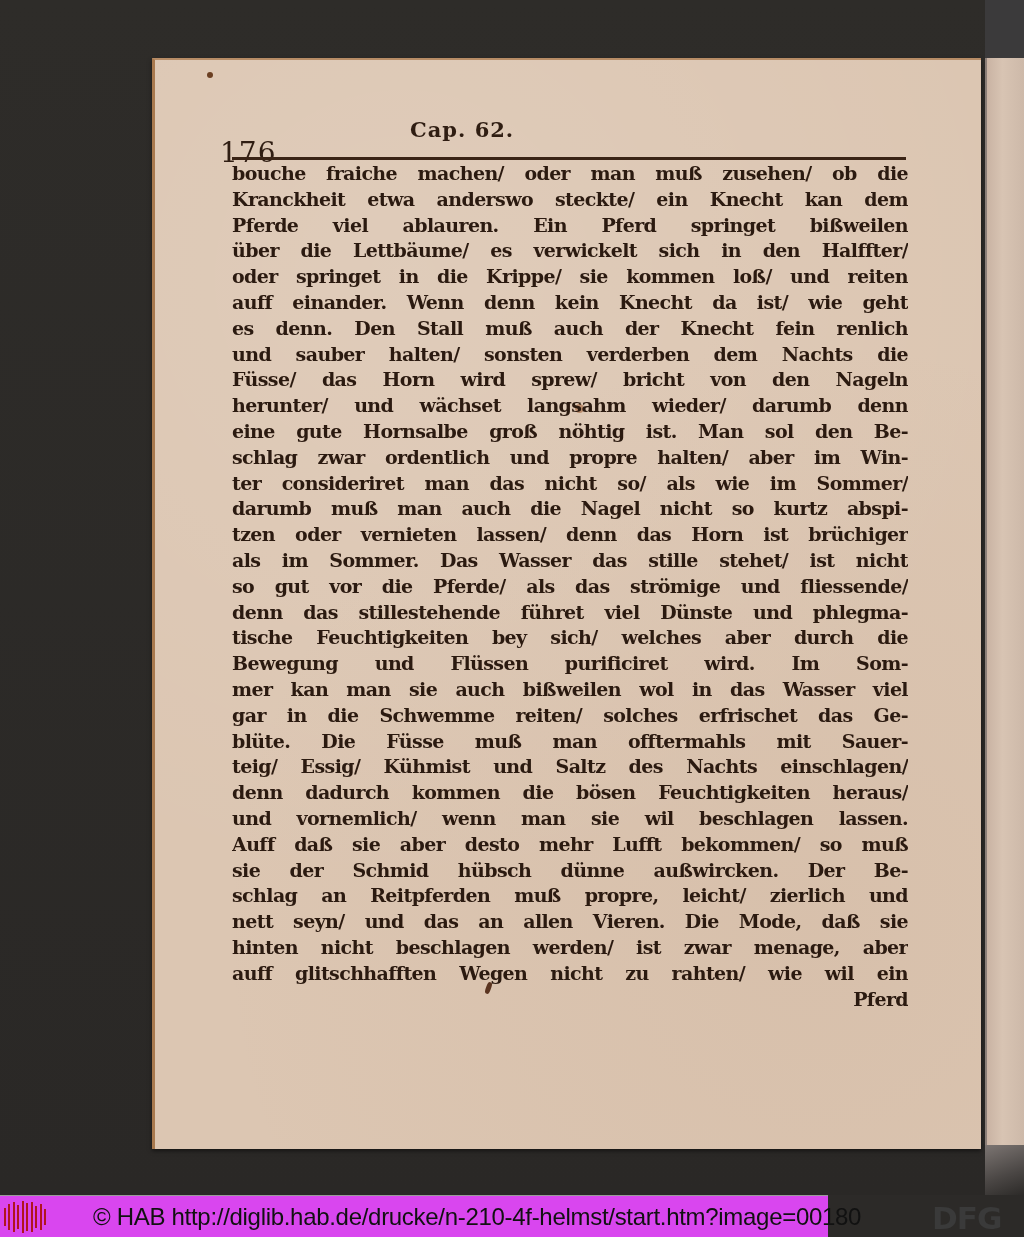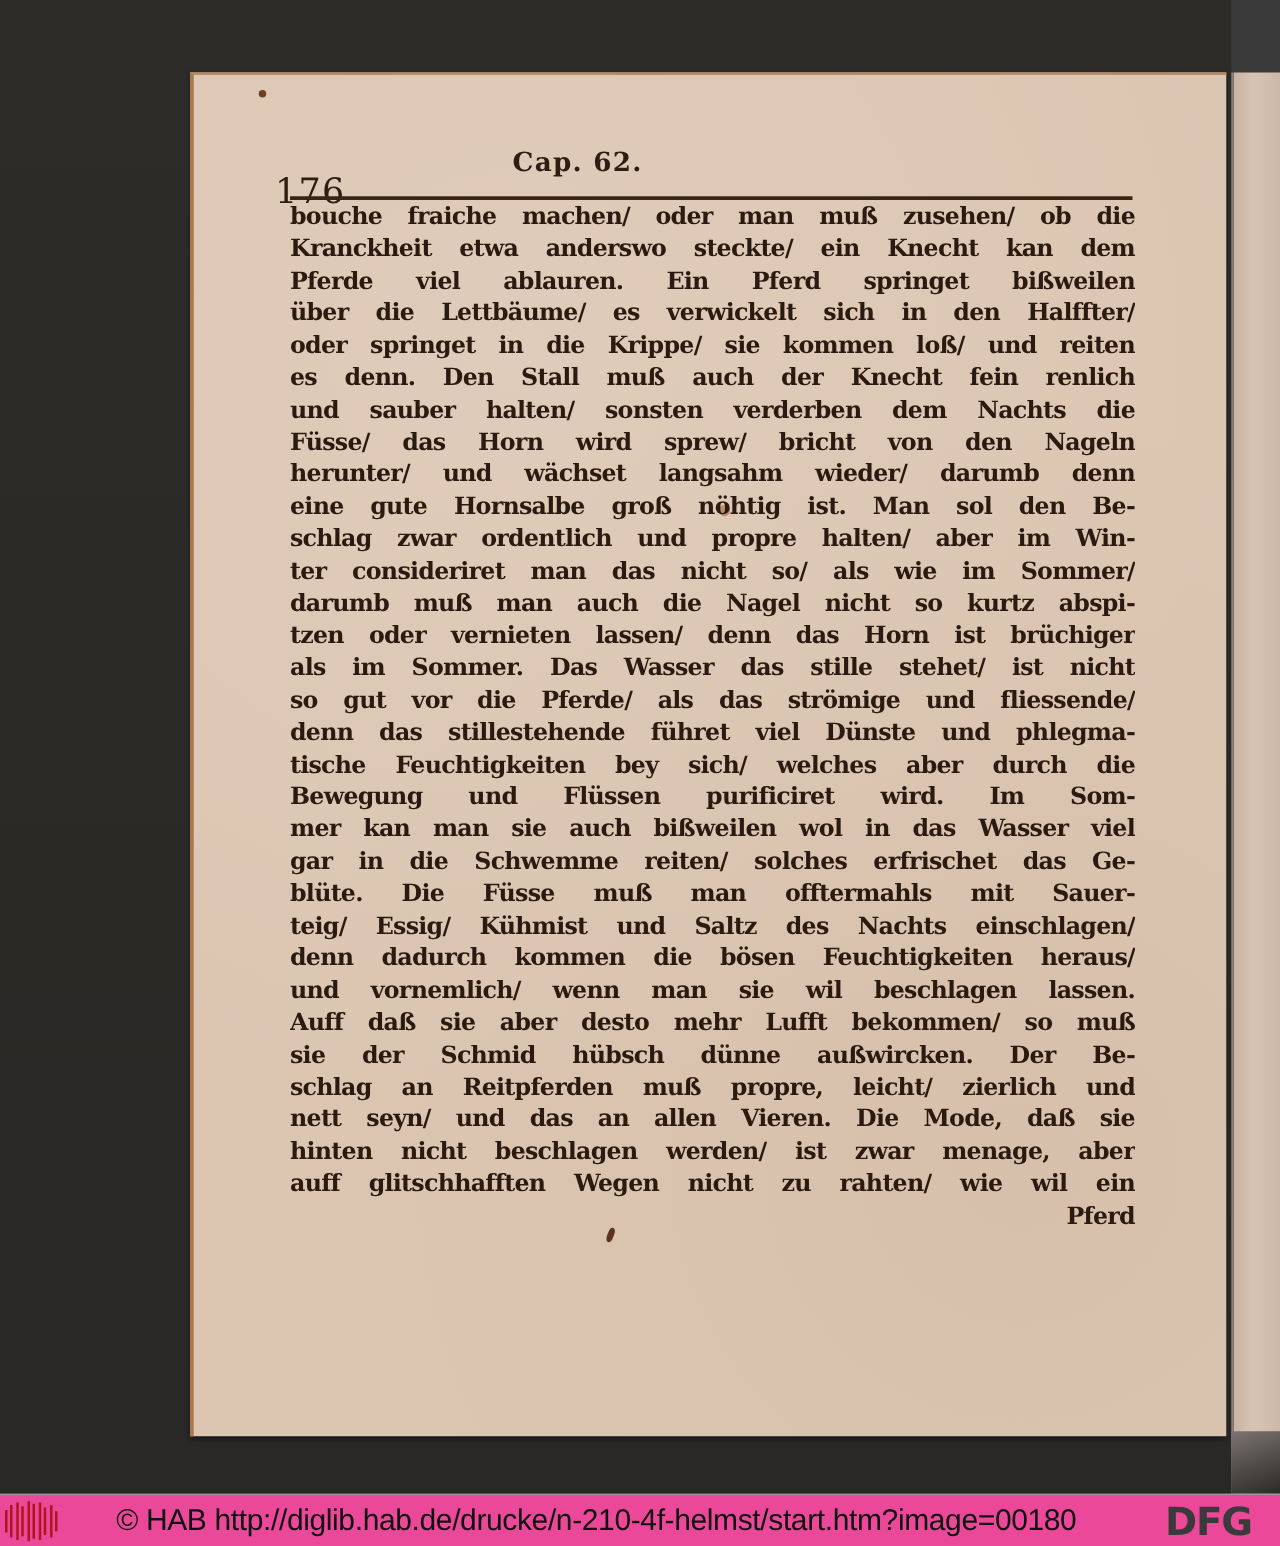--- a/index.html
+++ b/index.html
@@ -70,22 +70,22 @@
     text-align: justify; text-align-last: justify;
     letter-spacing: -0.6px;
   }
   .line.last { text-align-last: right; }
   .catchword-mark {
     position: absolute; left: 486px; top: 982px;
     width: 5px; height: 12px; background: #5a3420; border-radius: 40%;
     transform: rotate(20deg);
   }
   .footer {
-    position: absolute; left: 0; top: 1195px; width: 1024px; height: 42px;
-    background: #ec4899;
+    position: absolute; left: 0; top: 1195px; width: 828px; height: 42px;
+    background: #d946ef;
     border-top: 1px solid #9a9a9a;
   }
   .hab-logo {
     position: absolute; left: 4px; top: 5px; width: 42px; height: 32px;
     display: flex; align-items: center; justify-content: space-between;
   }
   .hab-logo span {
     display: block; width: 2px; background: #b0151f;
   }
   .footer-text {
@@ -118,20 +118,21 @@
   <span class="chapter">Cap. 62.</span>
 </div>
 <div class="header-rule"></div>
 
 <div class="text-block">
   <div class="line">bouche fraiche machen/ oder man muß zusehen/ ob die</div>
   <div class="line">Kranckheit etwa anderswo steckte/ ein Knecht kan dem</div>
   <div class="line">Pferde viel ablauren. Ein Pferd springet bißweilen</div>
   <div class="line">über die Lettbäume/ es verwickelt sich in den Halffter/</div>
   <div class="line">oder springet in die Krippe/ sie kommen loß/ und reiten</div>
+  <div class="line">auff einander. Wenn denn kein Knecht da ist/ wie geht</div>
   <div class="line">es denn. Den Stall muß auch der Knecht fein renlich</div>
   <div class="line">und sauber halten/ sonsten verderben dem Nachts die</div>
   <div class="line">Füsse/ das Horn wird sprew/ bricht von den Nageln</div>
   <div class="line">herunter/ und wächset langsahm wieder/ darumb denn</div>
   <div class="line">eine gute Hornsalbe groß nöhtig ist. Man sol den Be-</div>
   <div class="line">schlag zwar ordentlich und propre halten/ aber im Win-</div>
   <div class="line">ter consideriret man das nicht so/ als wie im Sommer/</div>
   <div class="line">darumb muß man auch die Nagel nicht so kurtz abspi-</div>
   <div class="line">tzen oder vernieten lassen/ denn das Horn ist brüchiger</div>
   <div class="line">als im Sommer. Das Wasser das stille stehet/ ist nicht</div>

